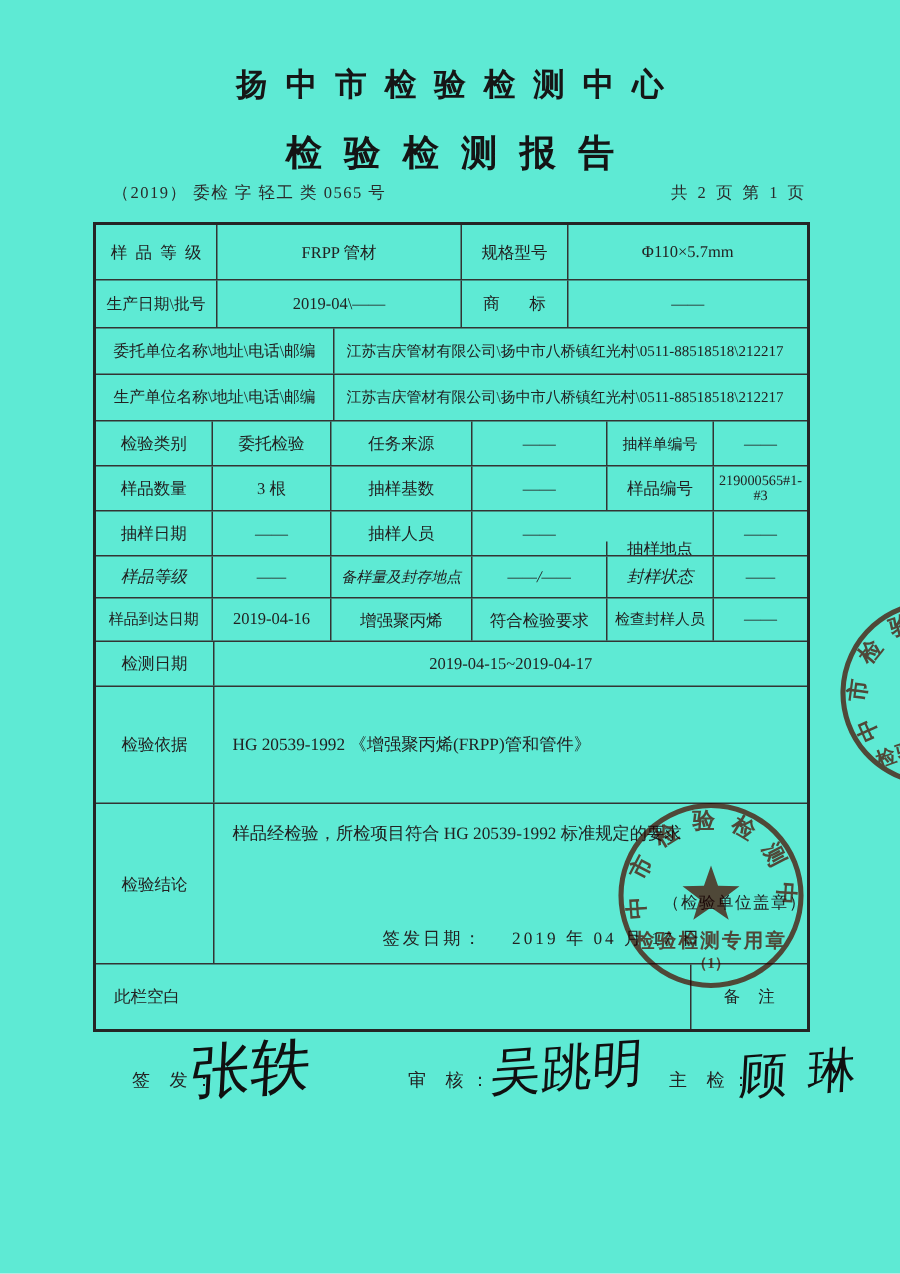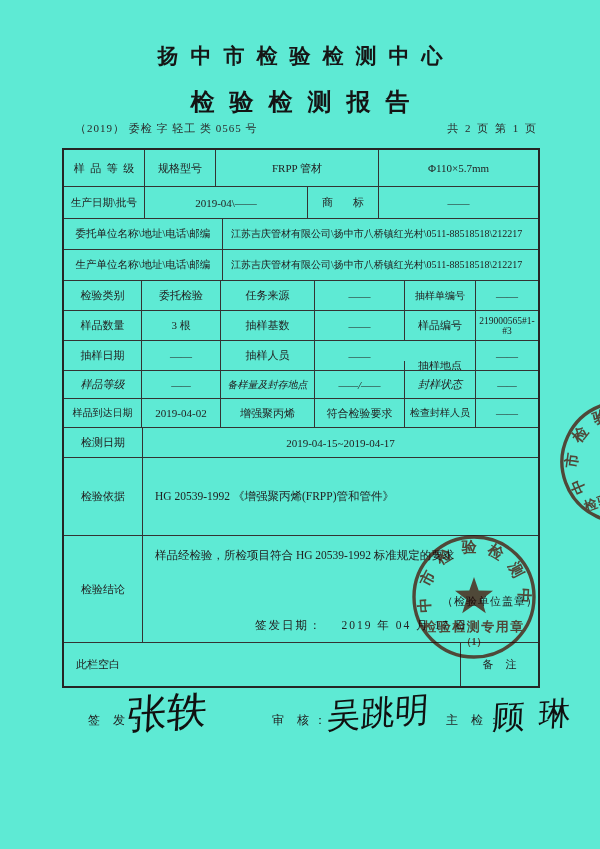--- a/index.html
+++ b/index.html
@@ -65,25 +65,25 @@
   <div class="doc-title"><span>检验检测报告</span></div>
   <div class="ref-line">（2019） 委检 字 轻工 类 0565 号</div>
   <div class="page-info">共 2 页 第 1 页</div>
 
   <div class="tbl">
 
     <div class="trow" style="height:36px;">
       <div class="cell" style="flex:0 0 80px;">
           <span class="sp-sm">样品等级</span>
         </div>
-      <div class="cell" style="flex:0 0 71px;">
-          <span>规格型号</span>
-        </div>
       <div class="cell" style="flex:0 0 163px;">
           <span>FRPP 管材</span>
+        </div>
+      <div class="cell" style="flex:0 0 71px;">
+          <span>规格型号</span>
         </div>
       <div class="cell" style="flex:1;">
           <span>Φ110×5.7mm</span>
         </div>
     </div>
 
     <div class="trow" style="height:32px;">
       <div class="cell" style="flex:0 0 80px;">
           <span class="fs-105">生产日期\批号</span>
         </div>
@@ -198,21 +198,21 @@
       <div class="cell" style="flex:1;">
           <span>——</span>
         </div>
     </div>
 
     <div class="trow" style="height:29px;">
       <div class="cell" style="flex:0 0 77px;">
           <span class="fs-10">样品到达日期</span>
         </div>
       <div class="cell" style="flex:0 0 79px;">
-          <span>2019-04-02</span>
+          <span>2019-04-16</span>
         </div>
       <div class="cell" style="flex:0 0 94px;">
           <span>增强聚丙烯</span>
         </div>
       <div class="cell" style="flex:0 0 90px;">
           <span>符合检验要求</span>
         </div>
       <div class="cell" style="flex:0 0 71px;">
           <span class="fs-10">检查封样人员</span>
         </div>

